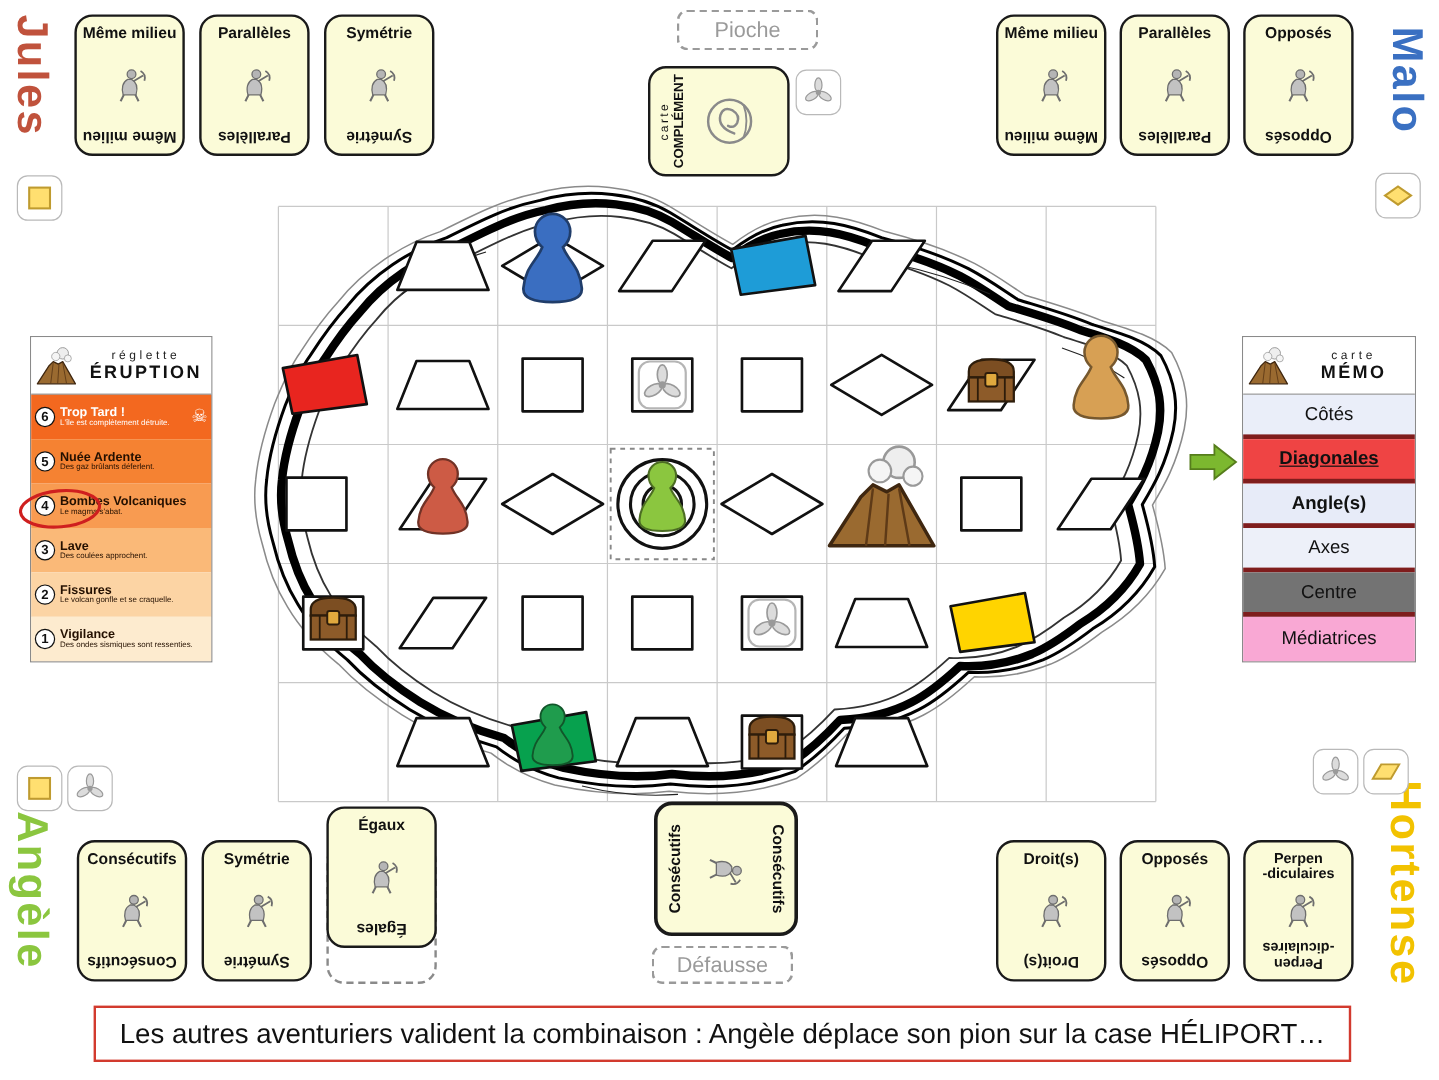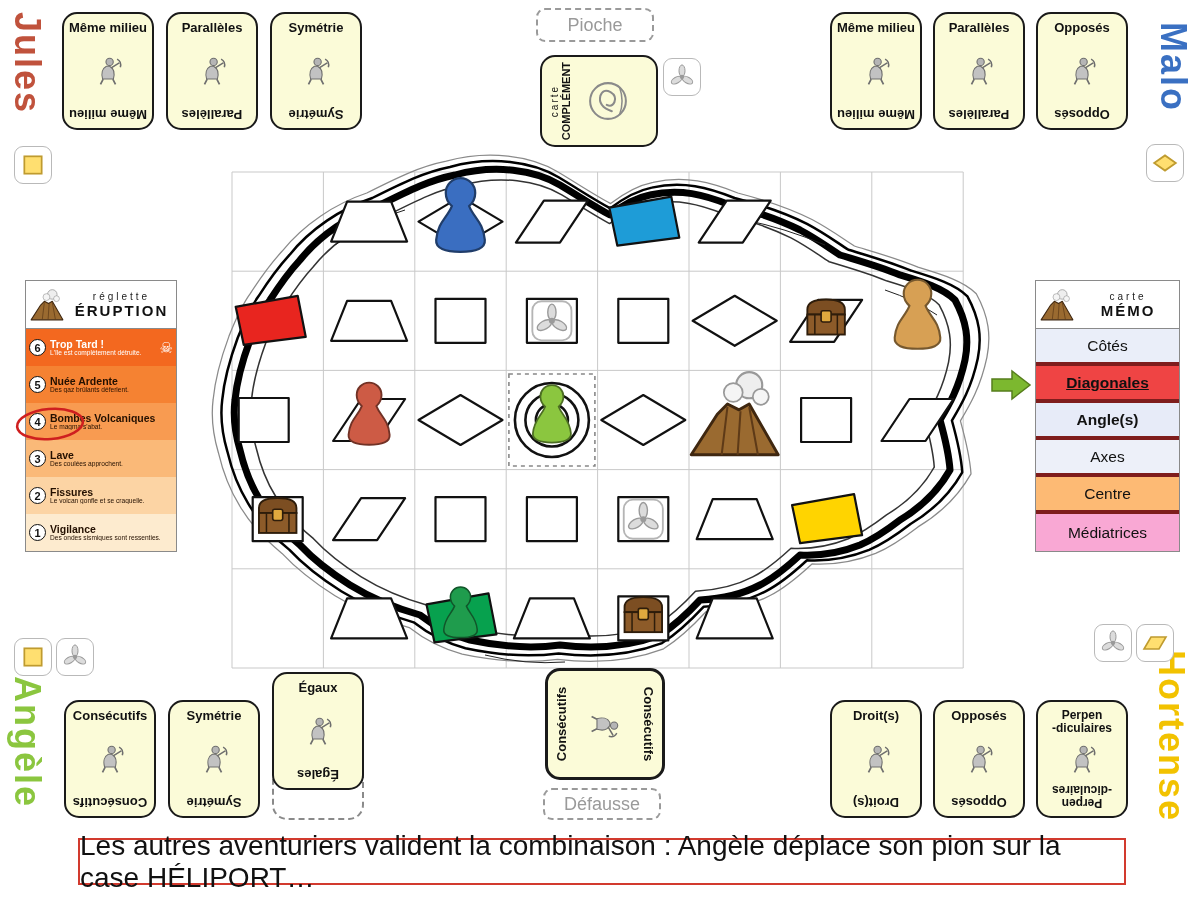--- a/index.html
+++ b/index.html
@@ -43,21 +43,21 @@
 
   .memo-panel{width:145px}
   .memo-row{height:37px;display:flex;align-items:center;justify-content:center;font-size:15.5px;
             border-bottom:4px solid #7f1d1d;color:#111;cursor:pointer}
   .memo-row:last-child{border-bottom:none}
 
   #board-svg{position:absolute;left:185px;top:150px;z-index:1}
   .overlay-svg{position:absolute;z-index:8;pointer-events:none}
 
   .msgbar{position:absolute;left:78px;top:838px;width:1048px;height:47px;border:2.5px solid #d23a2e;background:#fff;
-          display:flex;align-items:center;justify-content:center;font-size:28px;color:#111;z-index:9}
+          display:flex;align-items:center;justify-content:center;font-size:23px;color:#111;z-index:9}
 </style>
 </head>
 <body>
 
 <svg width="0" height="0" style="position:absolute" aria-hidden="true">
 <defs>
   <g id="icon-volcano">
     <circle cx="10" cy="-24" r="9" fill="#eeeeee" stroke="#999" stroke-width="1.5"></circle>
     <circle cx="-1" cy="-19" r="6.5" fill="#f5f5f5" stroke="#999" stroke-width="1.2"></circle>
     <circle cx="18" cy="-16" r="5.5" fill="#f5f5f5" stroke="#999" stroke-width="1.2"></circle>
@@ -152,21 +152,21 @@
     <div class="card-bottom">Parallèles</div>
   </div>
   <div class="card" style="left:1036px;top:12px">
     <div class="card-top">Opposés</div>
     <svg class="card-icon" viewBox="-14 -14 28 28">
         <use href="#icon-explorer"></use>
       </svg>
     <div class="card-bottom">Opposés</div>
   </div>
 
-  <div class="slot" style="left:536px;top:8px;width:118px;height:34px">
+  <div class="slot" style="left:564px;top:8px;width:118px;height:34px">
     <span>Pioche</span>
   </div>
   <div class="rot-wrap" style="left:540px;top:54px;width:118px;height:93px">
     <div class="card" style="left:12.5px;top:-12.5px;transform:rotate(-90deg)">
       <div>
         <div class="deck-line1">carte</div>
         <div class="deck-line2">COMPLÉMENT</div>
       </div>
       <svg viewBox="-18 -18 36 36" width="46" height="46">
           <use href="#icon-logo-swirl"></use>
@@ -416,21 +416,21 @@
         </svg>
       <div class="panel-titles">
         <div class="panel-title-small">carte</div>
         <div class="panel-title-big">MÉMO</div>
       </div>
     </div>
     <div class="memo-row" style="background: rgb(234, 238, 249);">Côtés</div>
     <div class="memo-row" style="background: #ef4444; font-weight: 700; text-decoration: underline;">Diagonales</div>
     <div class="memo-row" style="background: rgb(231, 235, 248); font-weight: bold;">Angle(s)</div>
     <div class="memo-row" style="background: rgb(237, 240, 249);">Axes</div>
-    <div class="memo-row" style="background: #fdba74;">Centre</div>
+    <div class="memo-row" style="background: #737373;">Centre</div>
     <div class="memo-row" style="background: #f9a8d4;">Médiatrices</div>
   </div>
   <svg class="overlay-svg" style="left:990px;top:369px" width="44" height="32">
     <polygon points="2,10 22,10 22,2 40,16 22,30 22,22 2,22" fill="#7cb82f" stroke="#567d1c" stroke-width="1.5"></polygon>
   </svg>
 
   <div class="rot-wrap" style="left:545px;top:668px;width:120px;height:112px">
     <div class="card" style="width:112px;height:120px;left:4px;top:-4px;transform:rotate(90deg);border-width:3.5px">
       <div class="card-top">Consécutifs</div>
       <svg class="card-icon" viewBox="-14 -14 28 28">

